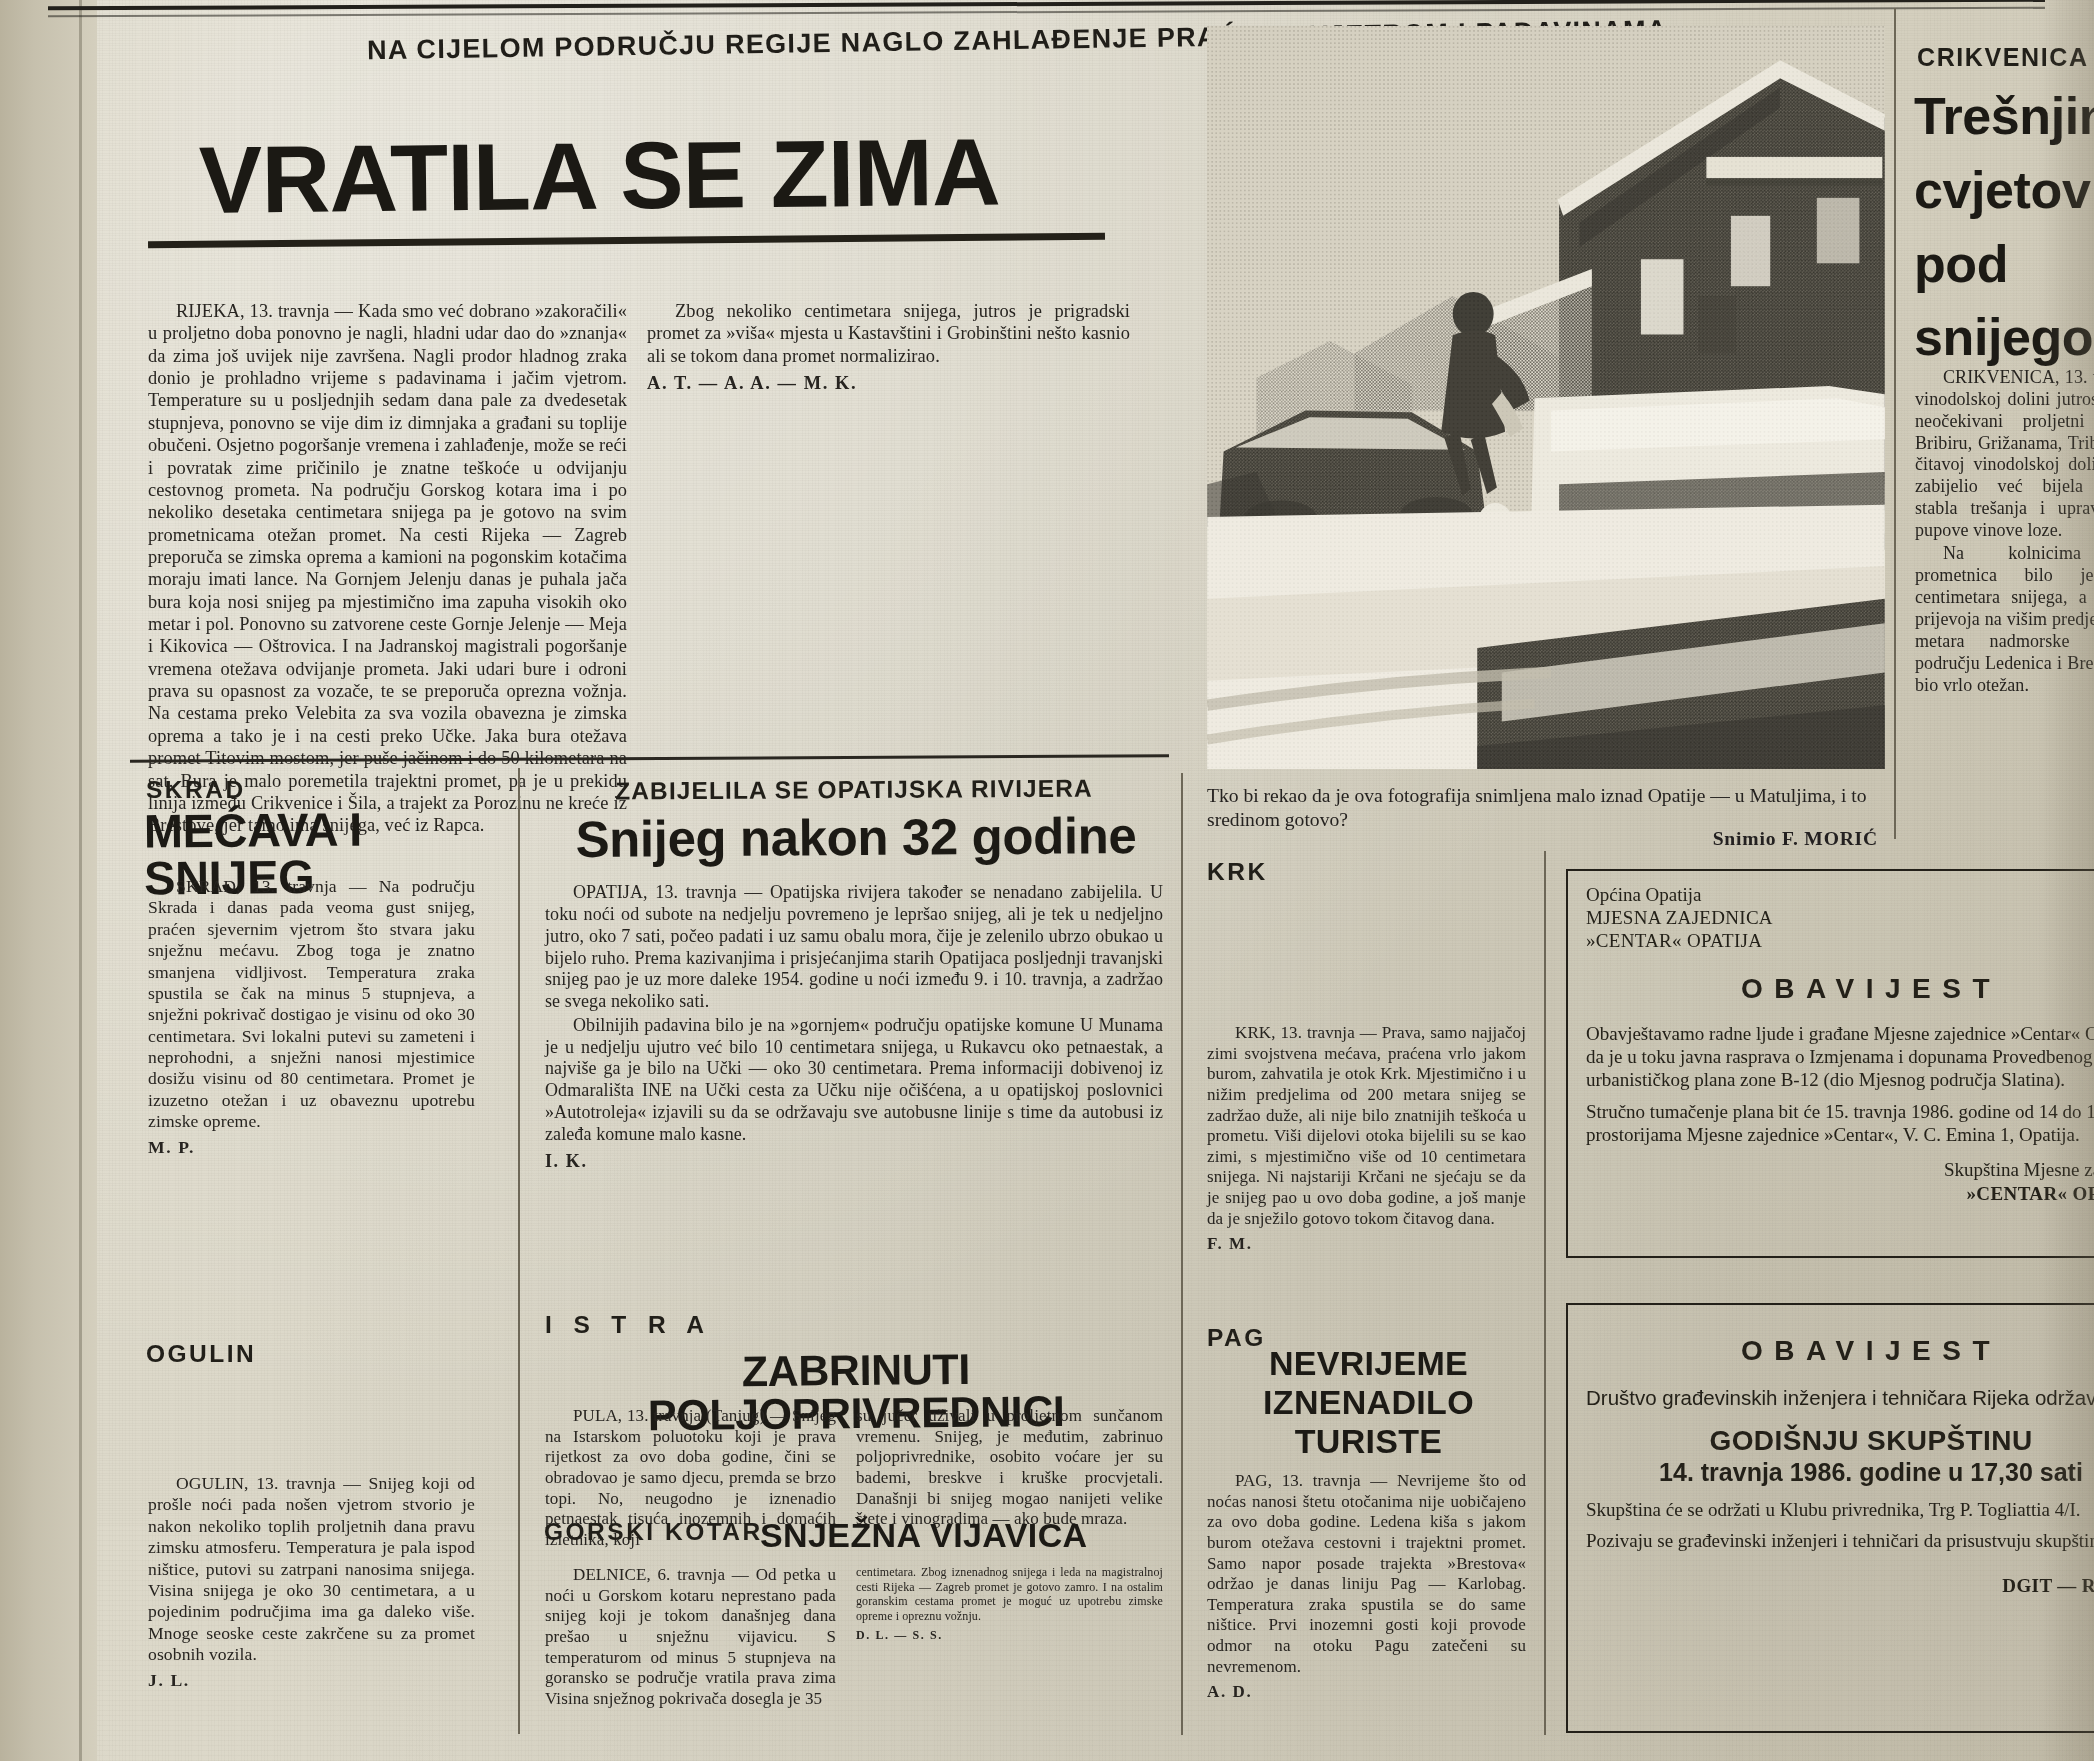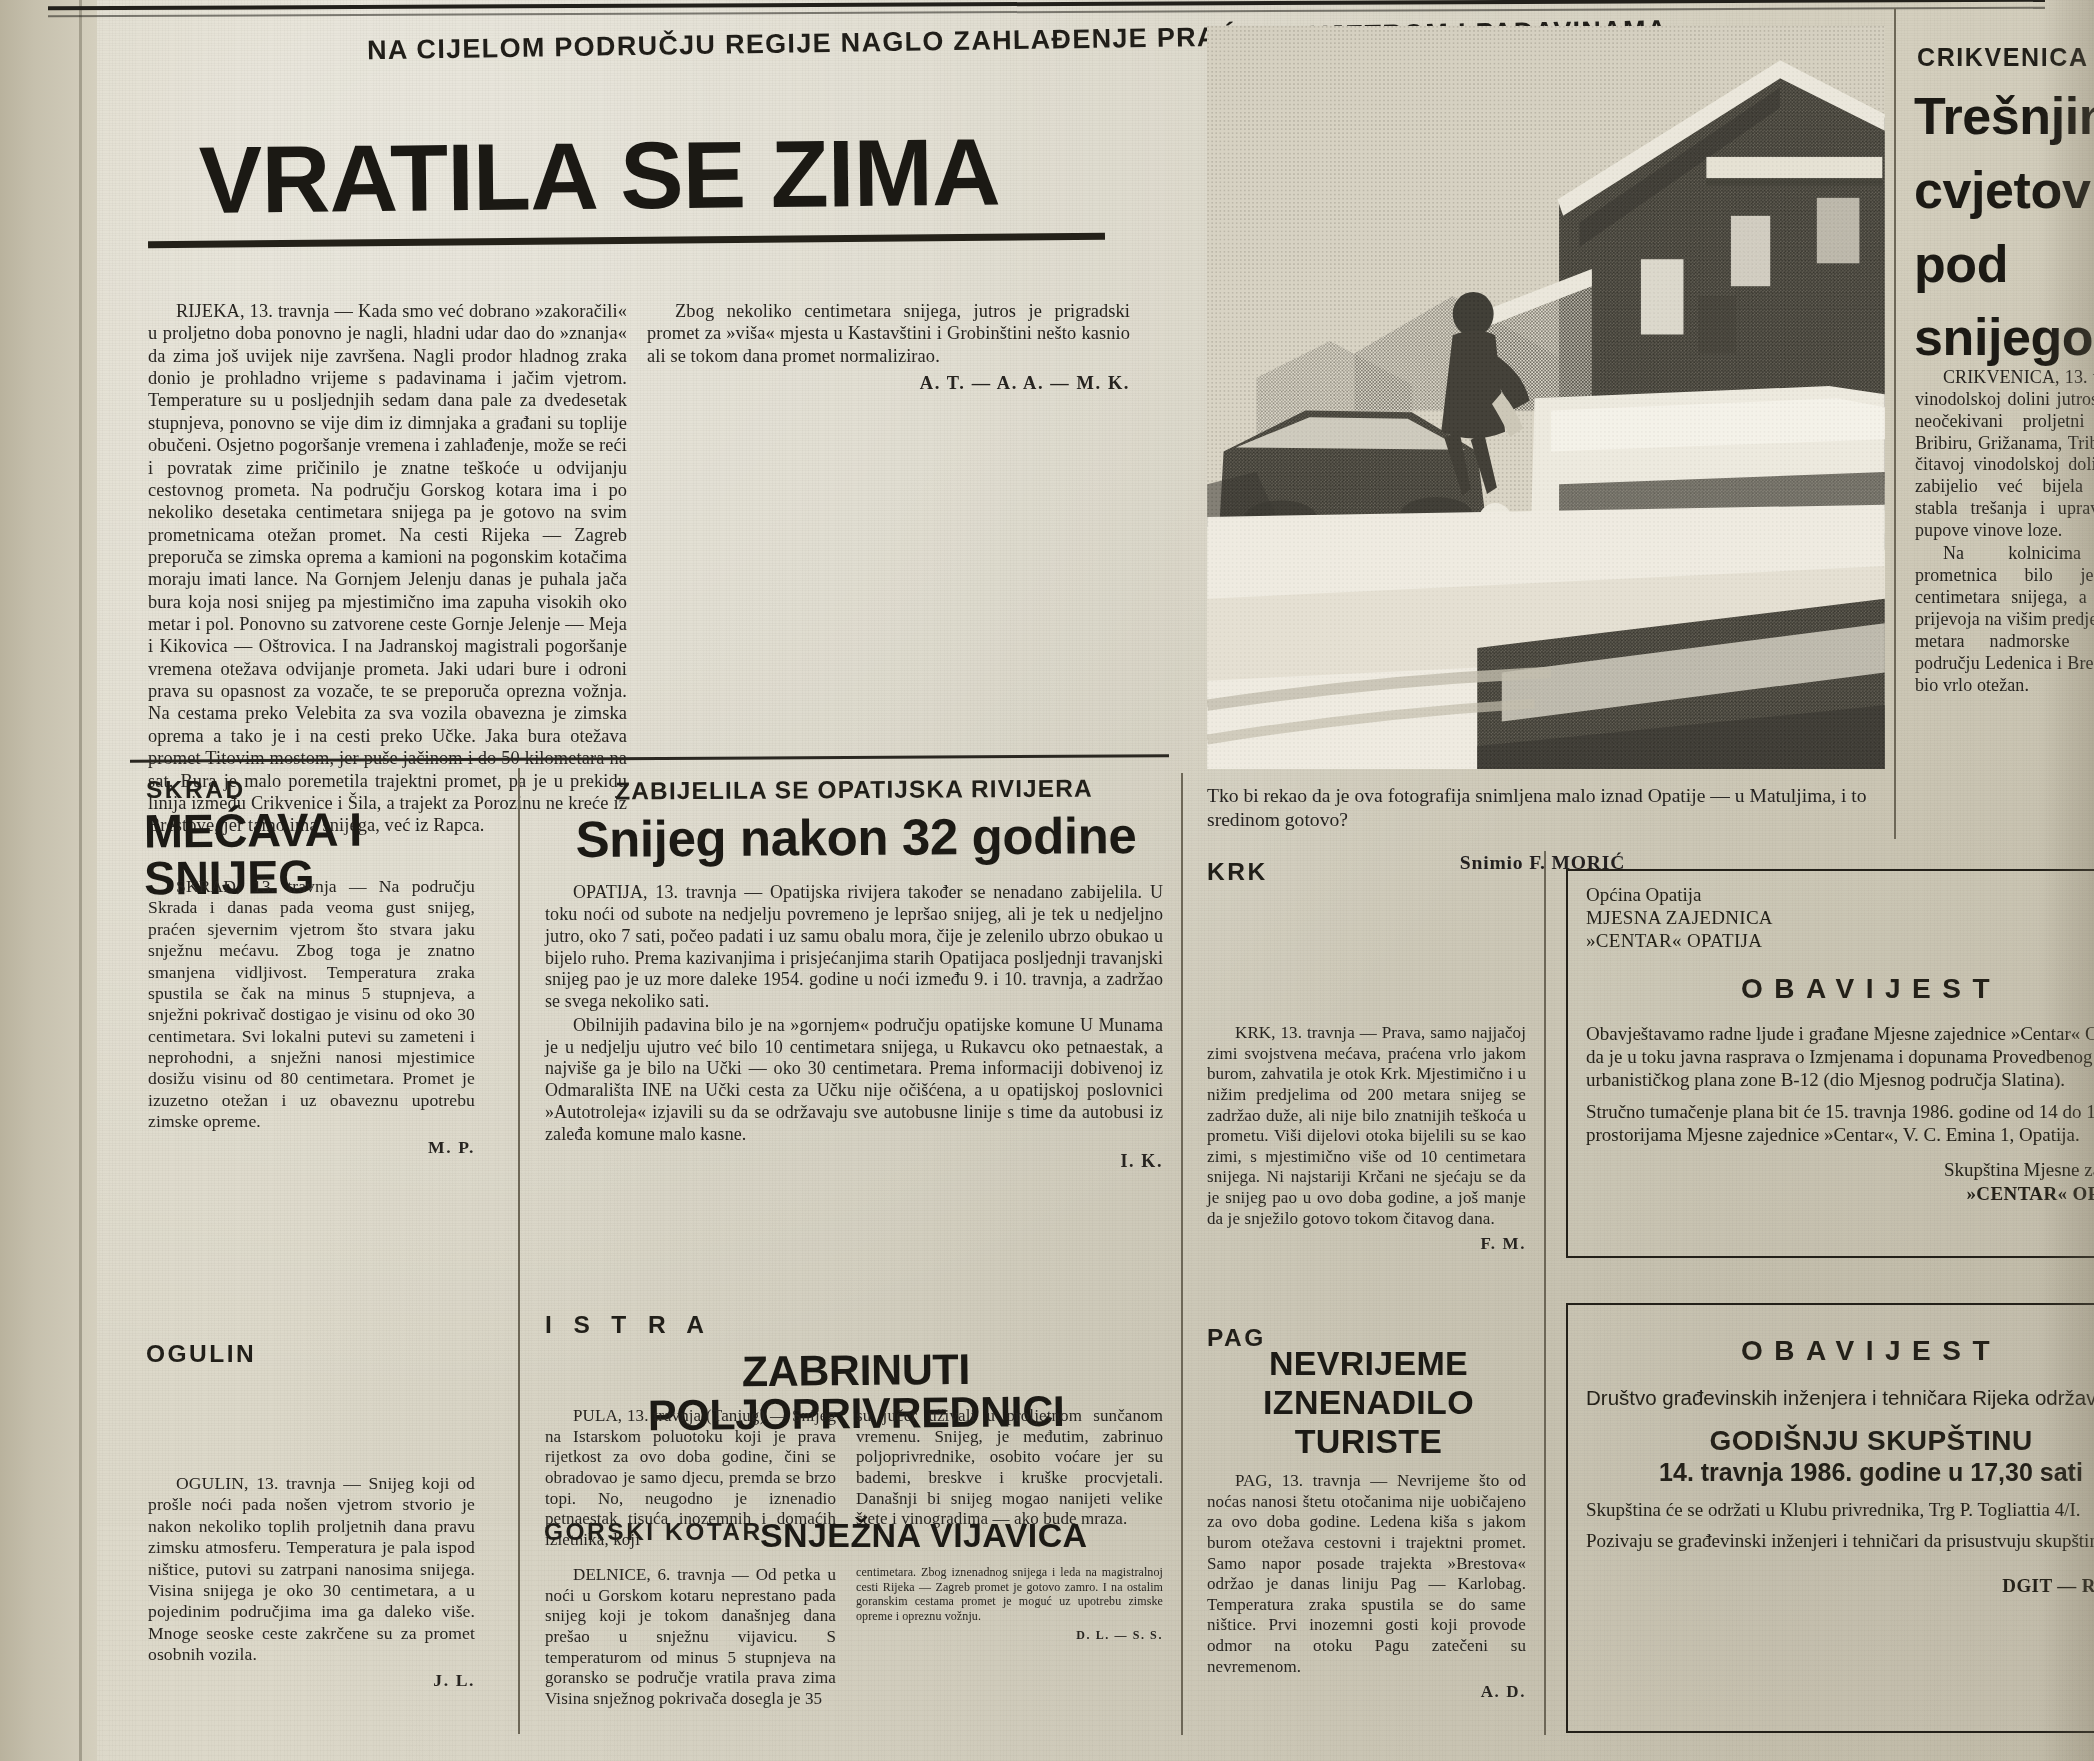--- a/index.html
+++ b/index.html
@@ -59,21 +59,21 @@
   #headline-rule{
     position:absolute;left:51px;top:237px;width:957px;height:6.5px;
     background:#242119;transform:rotate(-0.5deg);
   }
 
   
   .col{position:absolute;font-size:18.4px;line-height:1.215;text-align:justify;}
   .body-txt{font-family:"Liberation Serif", serif;color:#272420;letter-spacing:0.1px;}
   .body-txt p{margin:0 0 1.6px 0;text-indent:28px;}
   .body-txt p.noindent{text-indent:0;}
-  .sig{text-align:right;font-weight:bold;letter-spacing:1.6px;margin-top:4.9px;}
+  .sig{font-weight:bold;letter-spacing:1.6px;margin-top:4.9px;}
 
   .place{
     font-family:"Liberation Sans", sans-serif;font-weight:bold;
     font-size:24.5px;letter-spacing:2.5px;color:#211f19;margin-bottom:4.9px;
   }
   .kick-sm{
     font-family:"Liberation Sans", sans-serif;font-weight:bold;
     font-size:24.5px;letter-spacing:1.1px;color:#211f19;
   }
   .hl-1{font-family:"Liberation Sans", sans-serif;font-weight:bold;color:#1c1a15;}
@@ -130,22 +130,22 @@
   #photo{
     position:absolute;left:1110px;top:26px;width:678px;height:743px;
     overflow:hidden;background:#cfc9b8;
   }
   #photo svg{display:block;}
   #photo-caption{
     position:absolute;left:1110px;top:784px;width:671px;
     font-family:"Liberation Serif", serif;font-size:19.6px;line-height:1.22;color:#252220;
   }
   #photo-credit{
-    position:absolute;left:1110px;top:828px;width:671px;text-align:center;
-    font-family:"Liberation Serif", serif;font-weight:bold;font-size:19.6px;letter-spacing:0.8px;color:#232020;margin-top:24px;
+    position:absolute;left:1110px;top:828px;width:671px;text-align:right;
+    font-family:"Liberation Serif", serif;font-weight:bold;font-size:19.6px;letter-spacing:0.8px;color:#232020;
   }
 
   
   #krk-place{position:absolute;left:1110px;top:858px;}
   #krk-hl{
     position:absolute;left:1106px;top:890px;width:327px;
     font-size:49px;line-height:1.06;letter-spacing:-0.4px;
   }
   #krk-body{left:1110px;top:1023px;width:319px;font-size:17px;}
 

